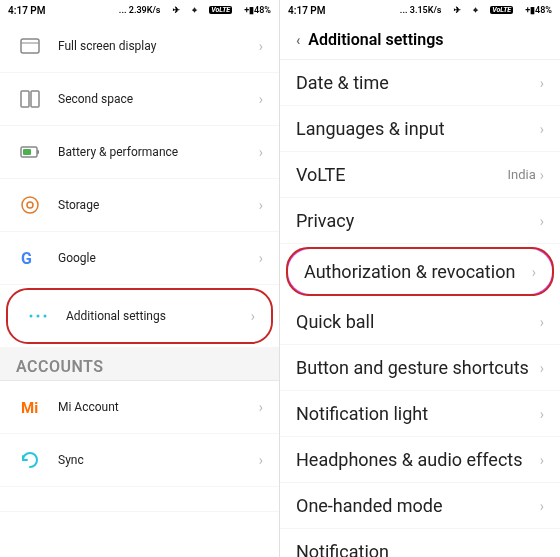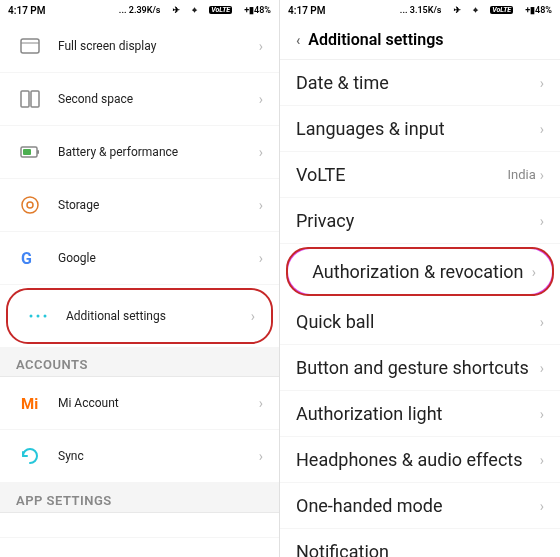--- a/index.html
+++ b/index.html
@@ -101,21 +101,21 @@
 
     .settings-item .item-value {
       font-size: 13px;
       color: #888;
       margin-right: 4px;
     }
 
     
     .section-header {
       padding: 10px 16px 4px 16px;
-      font-size: 13px;
+      font-size: 16px;
       font-weight: 600;
       color: #888;
       letter-spacing: 0.5px;
       background: #f5f5f5;
       border-bottom: 1px solid #e8e8e8;
     }
 
     
     .right-panel .settings-item .item-text {
       font-size: 18px;
@@ -238,21 +238,20 @@
       <div class="item-icon">
         <svg width="22" height="22" viewBox="0 0 22 22" fill="none">
           <path d="M4 11 A7 7 0 1 1 11 18" stroke="#26c6da" stroke-width="2" fill="none" stroke-linecap="round"></path>
           <polyline points="4,7 4,11 8,11" stroke="#26c6da" stroke-width="2" fill="none" stroke-linecap="round" stroke-linejoin="round"></polyline>
         </svg>
       </div>
       <span class="item-text">Sync</span>
       <span class="item-arrow">›</span>
     </div>
 
-    <div class="section-header">APP SETTINGS</div>
 
     <div class="settings-item">
       
       
       
     </div>
 
   </div>
 </div>
 
@@ -290,39 +289,39 @@
       <span class="item-text">VoLTE</span>
       <span class="item-value">India</span>
       <span class="item-arrow">›</span>
     </div>
 
     <div class="settings-item">
       <span class="item-text">Privacy</span>
       <span class="item-arrow">›</span>
     </div>
 
-    <div style="margin: 3px 6px; border: 2px solid #c62828; border-radius: 22px; background: #d946ef; text-align: center;">
+    <div style="margin: 3px 6px; border: 2px solid #c62828; border-radius: 22px; background: #d946ef;">
       <div class="settings-item" style="border-bottom: none; border-radius: 22px;">
         <span class="item-text">Authorization &amp; revocation</span>
         <span class="item-arrow">›</span>
       </div>
     </div>
 
     <div class="settings-item">
       <span class="item-text">Quick ball</span>
       <span class="item-arrow">›</span>
     </div>
 
     <div class="settings-item">
       <span class="item-text">Button and gesture shortcuts</span>
       <span class="item-arrow">›</span>
     </div>
 
     <div class="settings-item">
-      <span class="item-text">Authorization light</span>
+      <span class="item-text">Notification light</span>
       <span class="item-arrow">›</span>
     </div>
 
     <div class="settings-item">
       <span class="item-text">Headphones &amp; audio effects</span>
       <span class="item-arrow">›</span>
     </div>
 
     <div class="settings-item">
       <span class="item-text">One-handed mode</span>

